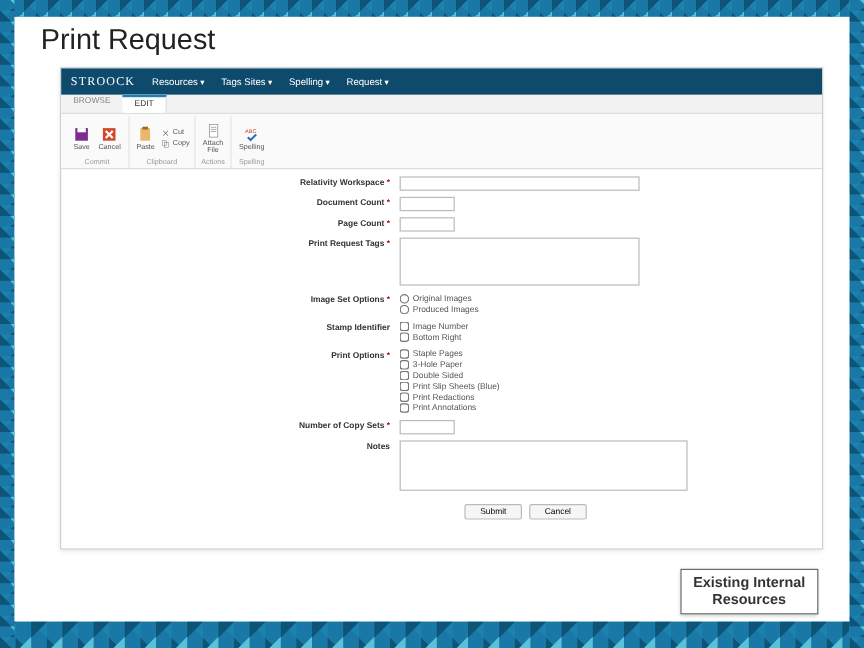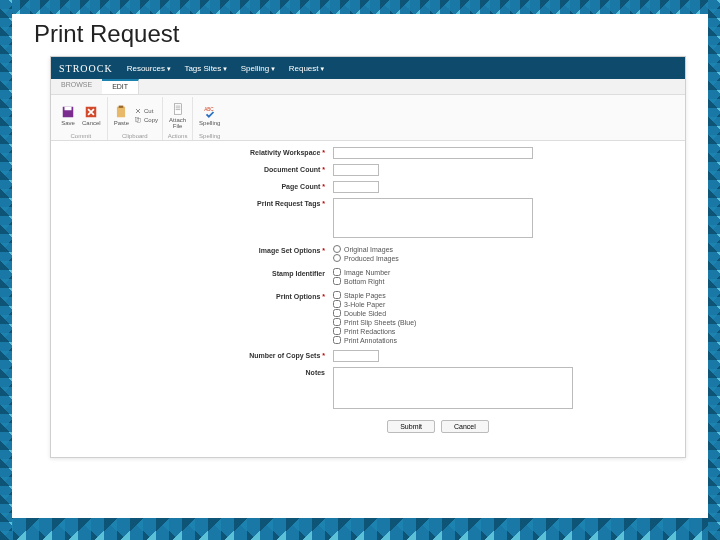--- a/index.html
+++ b/index.html
@@ -288,13 +288,17 @@
         </div>
 
         <div class="btn-row">
           <button class="form-btn">Submit</button>
           <button class="form-btn">Cancel</button>
         </div>
       </div>
     </div>
   </div>
 
+  <div class="caption-box">
+    <div>Existing Internal</div>
+    <div>Resources</div>
+  </div>
 </div>
 
 </body></html>

